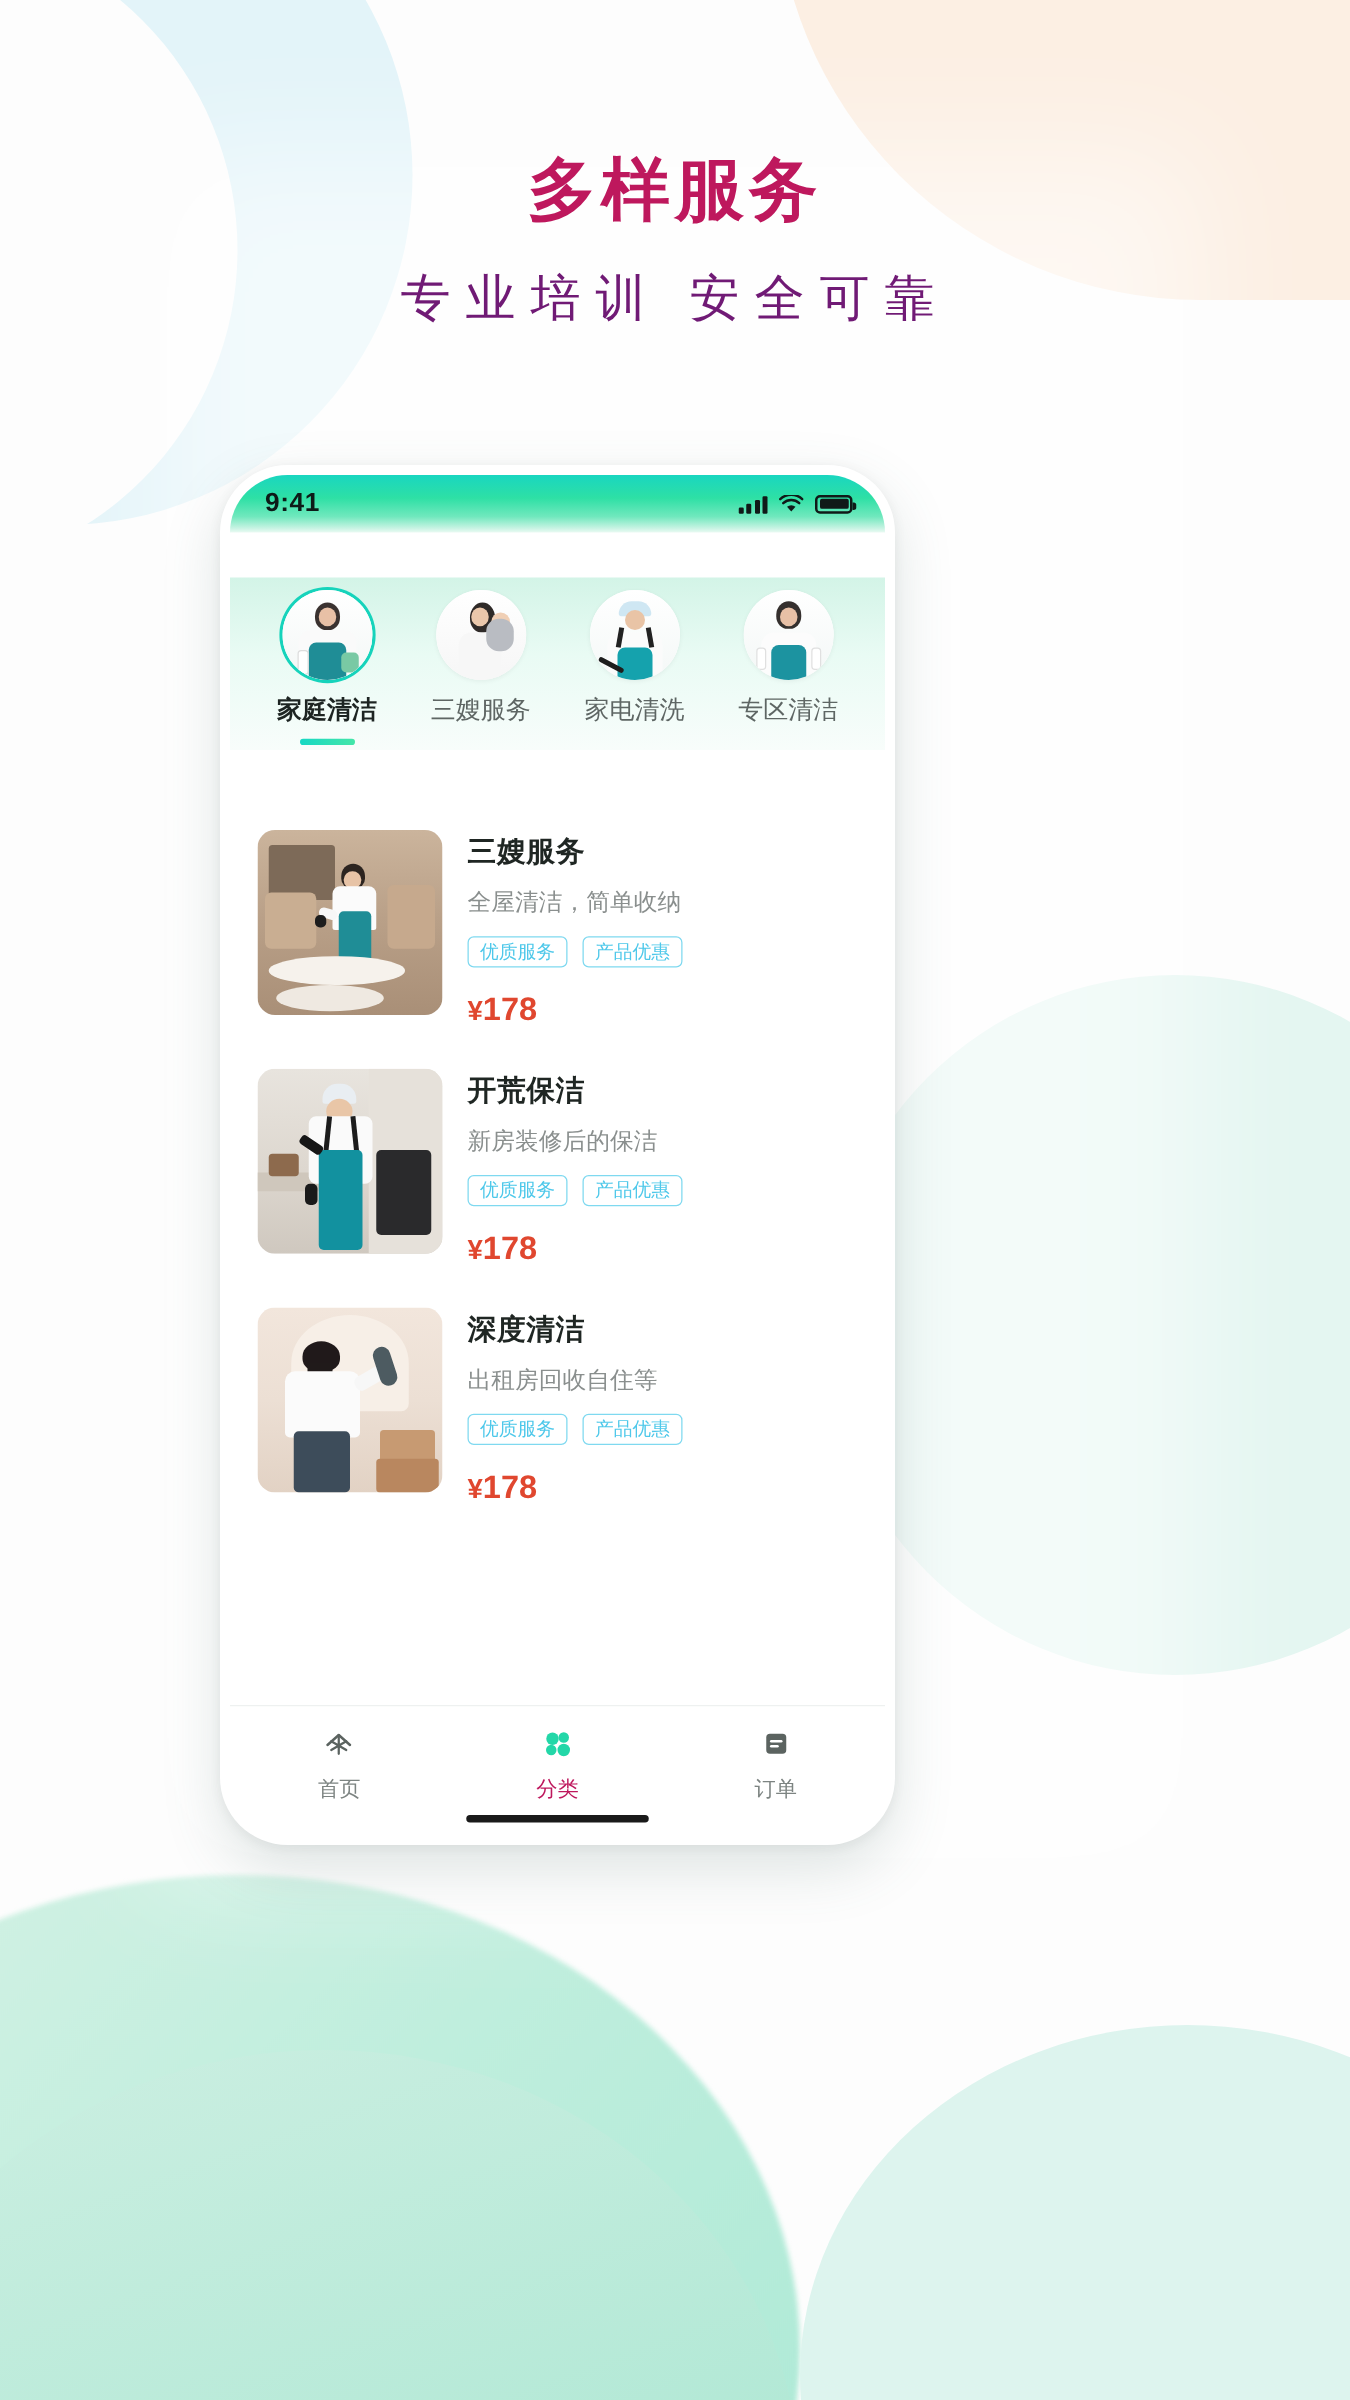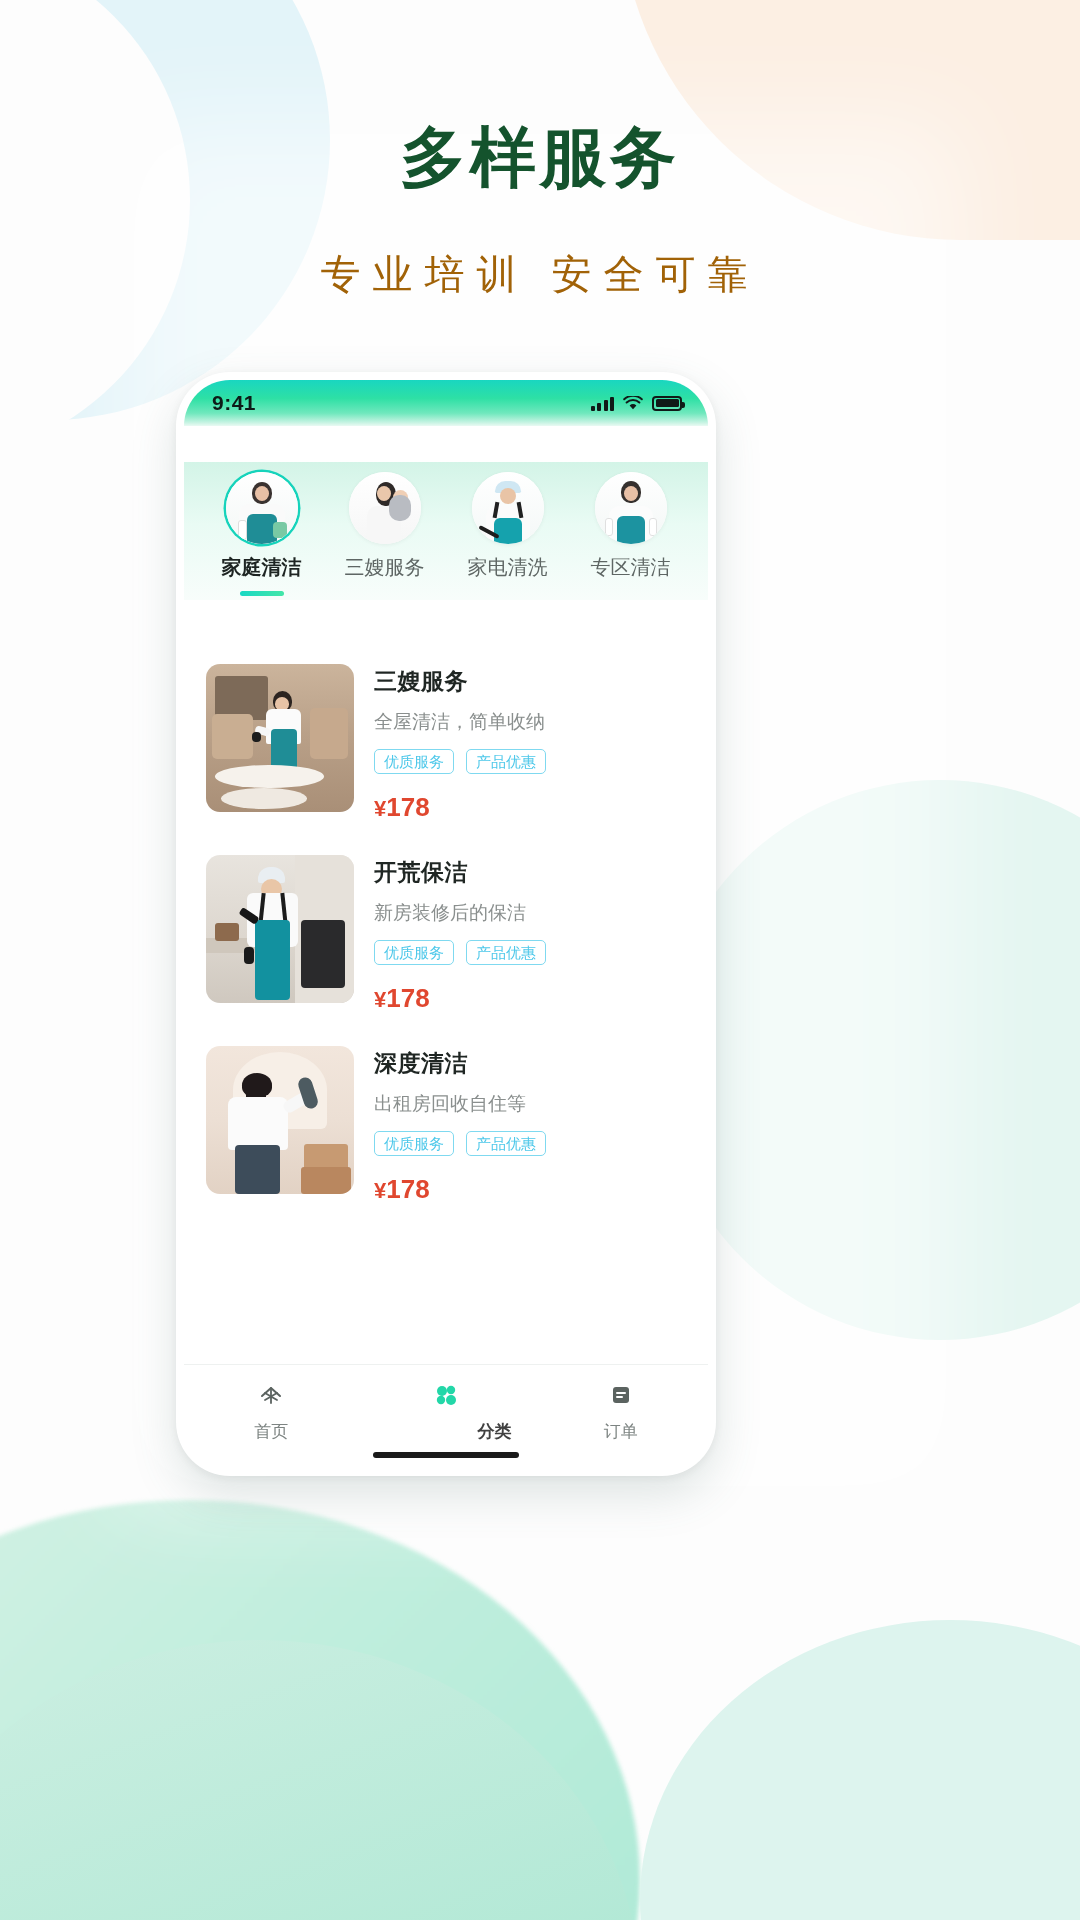--- a/index.html
+++ b/index.html
@@ -49,26 +49,26 @@
     background: #ddf4ee;
   }
   .bg-mask-white {
     position: absolute; left: 120px; top: 120px; right: 120px; bottom: 420px;
     background: rgba(255,255,255,0.55); filter: blur(50px);
   }
 
   
   .headline { position: absolute; top: 120px; left: 0; width: 100%; text-align: center; z-index: 5; }
   .headline h1 {
-    font-size: 66px; font-weight: 700; color: #14532d; letter-spacing: 4px;
+    font-size: 55px; font-weight: 700; color: #be185d; letter-spacing: 4px;
     line-height: 1.15;
   }
   .headline h2 {
-    margin-top: 51px;
-    font-size: 40px; font-weight: 400; color: #a16207; letter-spacing: 12px; text-align: center;
+    margin-top: 28px;
+    font-size: 40px; font-weight: 400; color: #701a75; letter-spacing: 12px; text-align: center;
   }
 
   
   .phone {
     position: absolute; left: 176px; top: 372px;
     width: 540px; height: 1104px;
     background: #ffffff;
     border-radius: 54px;
     box-shadow: 0 18px 46px rgba(80,110,105,0.18), 0 2px 10px rgba(0,0,0,0.06);
     padding: 8px;
@@ -167,21 +167,21 @@
   
   .tabbar {
     flex: 0 0 auto; height: 104px; background:#fff;
     border-top: 1px solid #eef1f0;
     display:flex; align-items: center; justify-content: space-around;
     padding-bottom: 14px;
   }
   .tabitem { width: 25%; text-align:center; }
   .tabicon { height: 38px; display:flex; align-items:center; justify-content:center; }
   .tablabel { margin-top: 6px; font-size: 17px; color:#7d8482; }
-  .tabitem.active .tablabel { color:#404040; font-weight:700;text-align:right; }
+  .tabitem.active .tablabel { color:#be185d; font-weight:400; }
   .home-ind {
     position:absolute; bottom: 10px; left:50%; transform: translateX(-50%);
     width: 146px; height: 6px; border-radius: 3px; background:#1a1a1a;
   }
 
   
   .ill { position:absolute; inset:0; }
   .ill .sky  { position:absolute; inset:0; }
 
   .av1 .sky { background: linear-gradient(180deg,#ffffff 0%,#f3f7f6 100%); }

